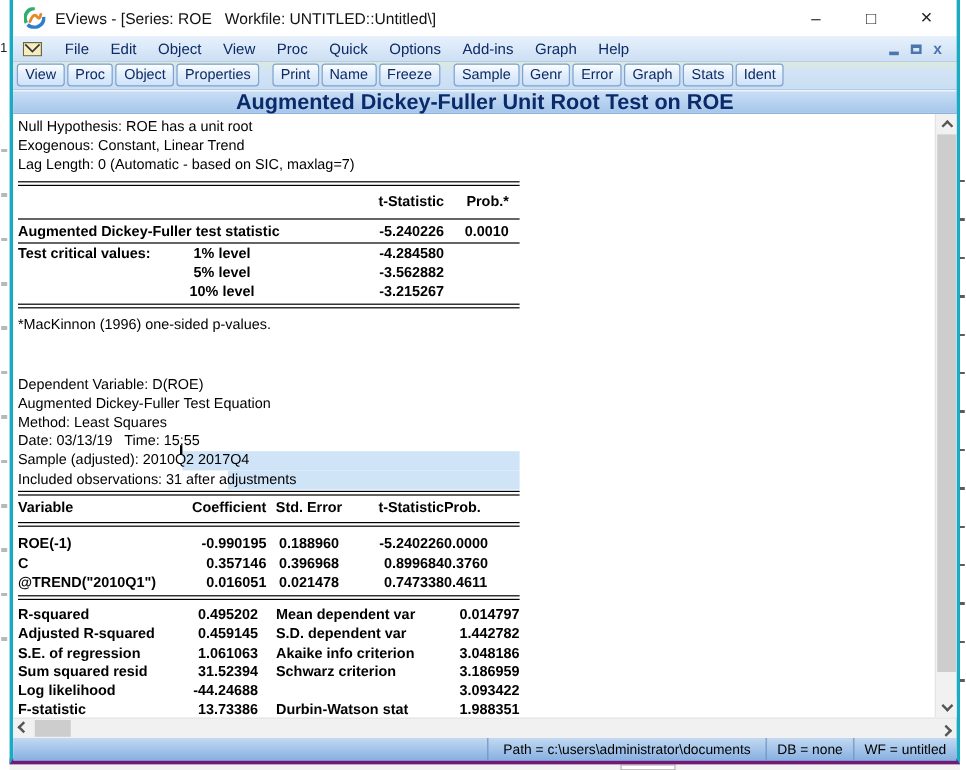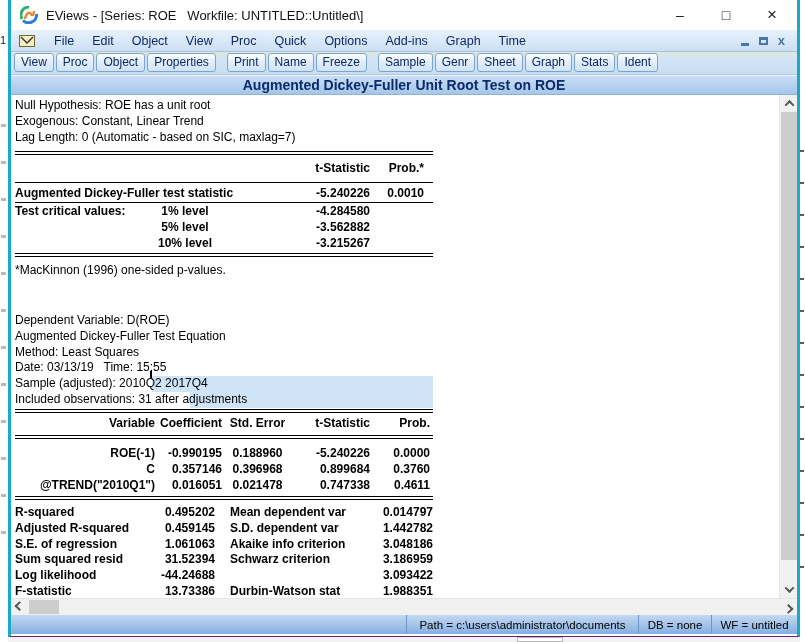--- a/index.html
+++ b/index.html
@@ -17,21 +17,21 @@
     background: repeating-linear-gradient(180deg, transparent 0 34px, #9a9a9a 34px 37px); opacity:.7; }
   .bg-right { position:absolute; right:0; top:0; width:5px; height:642px; background:#ffffff; }
   .bg-right .bg-marks { position:absolute; left:0; top:120px; width:4px; height:470px;
     background: repeating-linear-gradient(180deg, transparent 0 30px, #333 30px 32px); opacity:.8; }
   .bg-bottom { position:absolute; left:8px; top:637px; width:792px; height:5px; background:#f2f2f2; }
   .bg-bottom .bg-box { position:absolute; left:509px; top:0; width:46px; height:5px; background:#fff; border:1px solid #b5b5b5; }
 
   
   .window {
     position:absolute; left:8px; top:0; width:792px; height:637px;
-    border-left:3px solid #19aac4; border-right:3px solid #19aac4; border-bottom:1px solid #701a75;
+    border-left:3px solid #19aac4; border-right:3px solid #19aac4; border-bottom:5px solid #701a75;
     background:#fff; display:flex; flex-direction:column;
   }
   .titlebar { height:30px; background:#ffffff; display:flex; align-items:center; padding:0 10px 0 9px; flex:0 0 auto; }
   .titlebar .app-icon { width:18px; height:18px; margin-right:8px; flex:0 0 auto; }
   .titlebar .title { font-size:13px; color:#111; white-space:pre; }
   .titlebar .spacer { flex:1; }
   .cap-btn { width:30px; text-align:center; font-size:14px; color:#222; cursor:default; margin-left:16px; }
   .cap-btn.close { font-size:17px; }
 
   .menubar { height:22px; background:linear-gradient(#e7f1fc,#cddff4); border-bottom:1px solid #aac2de;
@@ -45,46 +45,46 @@
   .cc-close { color:#4a76ad; font-weight:bold; font-size:13px; line-height:10px; }
 
   .toolbar { height:23px; background:linear-gradient(#dcead9,#d2e4f6 30%,#cadef3); border-bottom:1px solid #b0c8e4;
     display:flex; align-items:center; padding:1px 4px 2px 3px; flex:0 0 auto; }
   .tb-group { display:flex; margin-right:9px; }
   .tb-btn { font-size:12px; color:#0d2a66; border:1px solid #7fa3cd; border-radius:3px;
     background:linear-gradient(#fdfeff,#e2eefb 45%,#cfe3f8); padding:1px 6px 2px 6px; margin-right:2px; white-space:nowrap; }
 
   .banner { height:20px; background:linear-gradient(#c9def5,#a6c6ea); border-top:1px solid #eef5fc; border-bottom:1px solid #8fb2d9;
     display:flex; align-items:center; justify-content:center; flex:0 0 auto; }
-  .banner .banner-text { font-size:14px; font-weight:bold; color:#0a2a6a; }
+  .banner .banner-text { font-size:18px; font-weight:bold; color:#0a2a6a; }
 
   .main { flex:0 0 503px; display:flex; background:#fff; overflow:hidden; }
   .report { position:relative; flex:1; overflow:hidden; font-size:12px; color:#000; }
   .rline { white-space:pre; line-height:15.8px; height:15.8px; }
   .abs { position:absolute; left:4px; }
   .t-table { width:418px;font-weight:bold; }
   .dline { width:418px; height:4px; border-top:1px solid #000; border-bottom:1px solid #000; }
   .sline { width:418px; height:1px; background:#000; }
 
   
   .t1-row { display:flex; line-height:15.8px; }
   .t1-main { width:240px; }
   .t1-sub { display:flex; width:240px; }
   .t1-subl { width:120px; }
   .t1-subc { width:100px; text-align:center; }
   .t1-t { width:115px; text-align:right; }
   .t1-p { width:54px; text-align:right; }
 
   
   .ct-row { display:flex; line-height:15.8px; }
-  .ct-c0 { width:140px; text-align:right; }
+  .ct-c0 { width:140px; text-align:left; }
   .ct-c1 { width:67px; text-align:right; }
   .ct-c2 { width:71px; text-align:center; }
   .ct-c3 { width:77px; text-align:right; }
-  .ct-c4 { width:60px; text-align:right; }
+  .ct-c4 { width:60px; }
 
   
   .st-row { display:flex; line-height:15.8px; }
   .st-l1 { width:135px; }
   .st-v1 { width:65px; text-align:right; }
   .st-l2 { width:150px; margin-left:15px; }
   .st-v2 { flex:1; text-align:right; }
 
   .sel-rect { position:absolute; background:#cfe4f7; z-index:0; }
   .caret { position:absolute; width:2px; height:8px; background:#000; z-index:2; }
@@ -146,21 +146,21 @@
     </svg>
     <span class="menu-item">File</span>
     <span class="menu-item">Edit</span>
     <span class="menu-item">Object</span>
     <span class="menu-item">View</span>
     <span class="menu-item">Proc</span>
     <span class="menu-item">Quick</span>
     <span class="menu-item">Options</span>
     <span class="menu-item">Add-ins</span>
     <span class="menu-item">Graph</span>
-    <span class="menu-item">Time</span>
+    <span class="menu-item">Help</span>
     <span class="spacer"></span>
     <span class="child-controls">
       <span class="cc-min"></span>
       <span class="cc-restore"></span>
       <span class="cc-close">x</span>
     </span>
   </div>
 
   <div class="toolbar">
     <span class="tb-group">
@@ -170,21 +170,21 @@
       <span class="tb-btn">Properties</span>
     </span>
     <span class="tb-group">
       <span class="tb-btn">Print</span>
       <span class="tb-btn">Name</span>
       <span class="tb-btn">Freeze</span>
     </span>
     <span class="tb-group">
       <span class="tb-btn">Sample</span>
       <span class="tb-btn">Genr</span>
-      <span class="tb-btn">Sheet</span>
+      <span class="tb-btn">Error</span>
       <span class="tb-btn">Graph</span>
       <span class="tb-btn">Stats</span>
       <span class="tb-btn">Ident</span>
     </span>
   </div>
 
   <div class="banner">
     <span class="banner-text">Augmented Dickey-Fuller Unit Root Test on ROE</span>
   </div>
 

